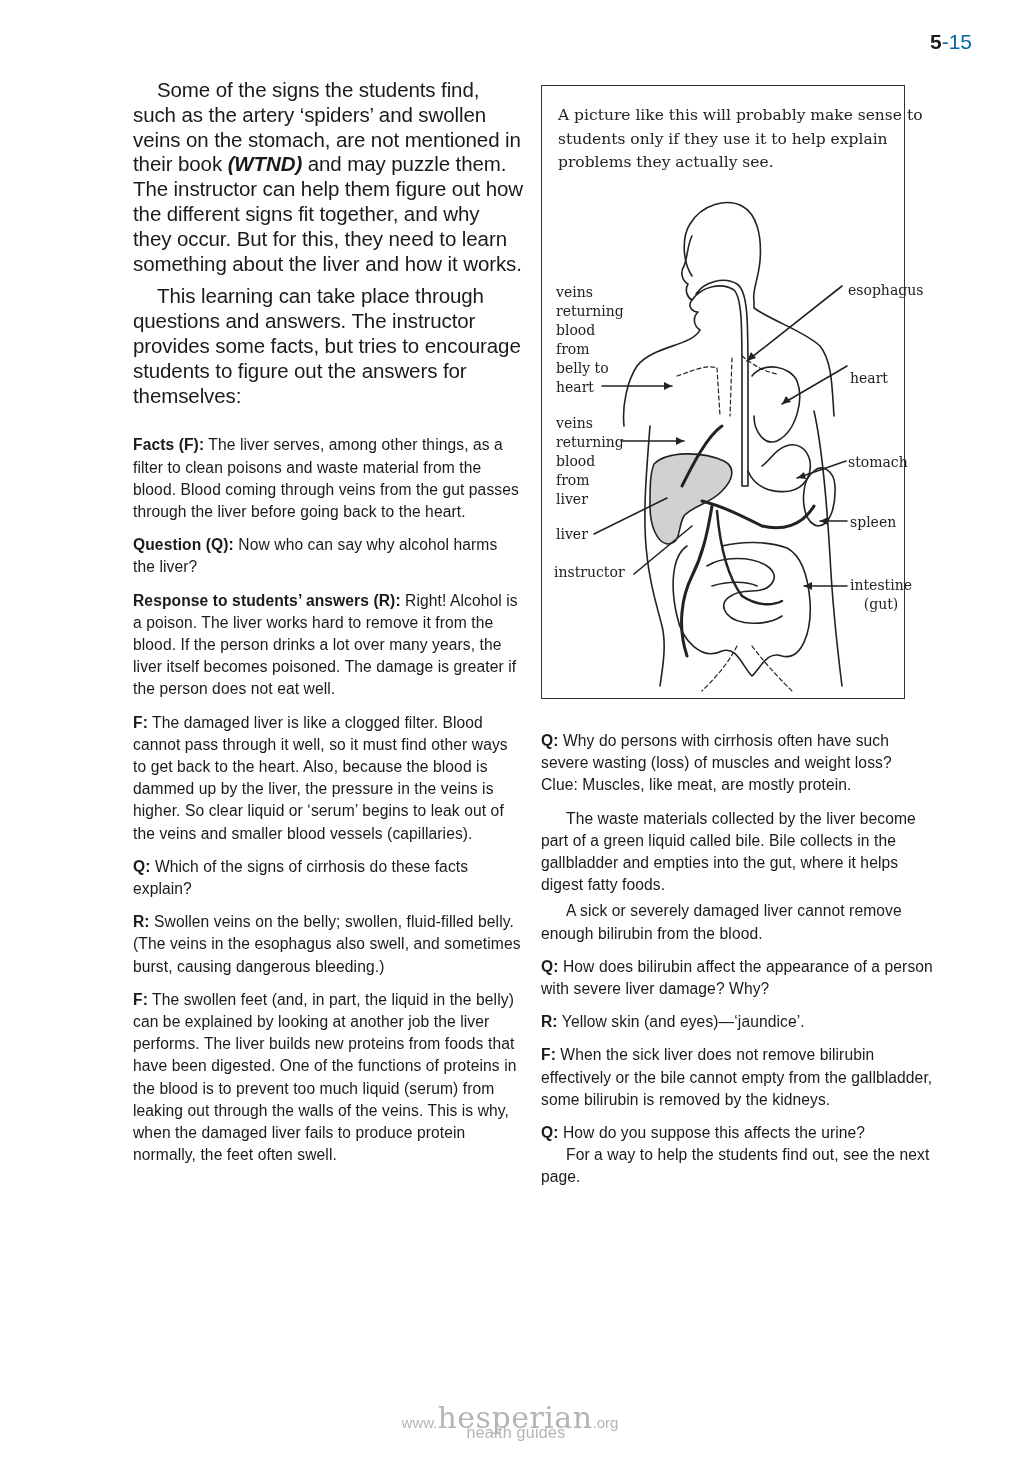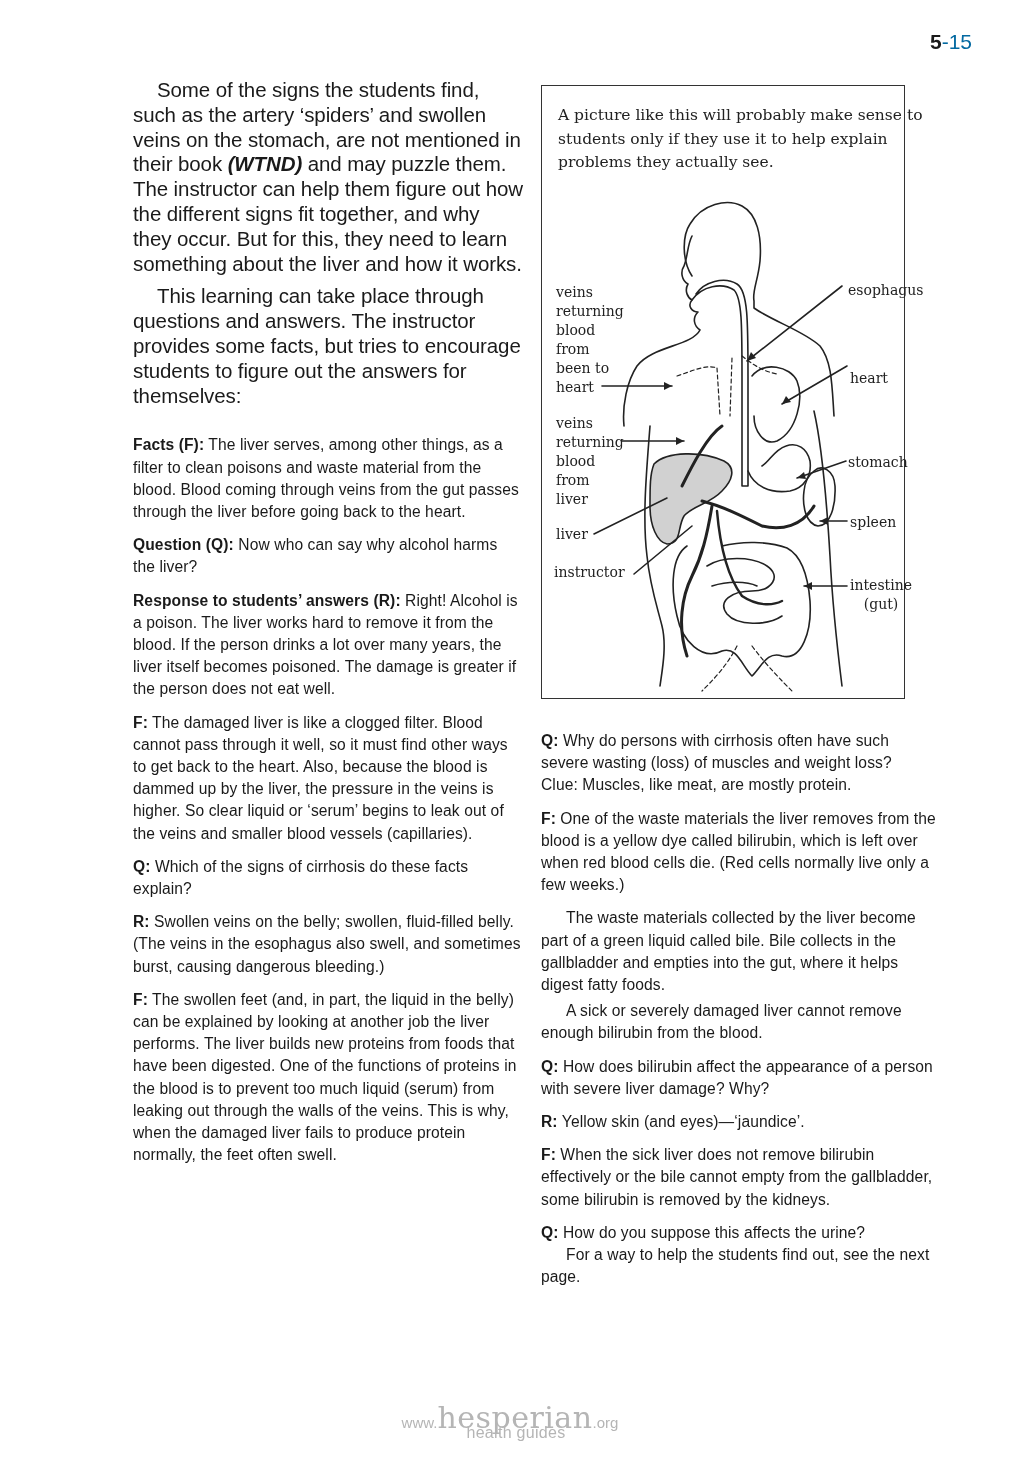--- a/index.html
+++ b/index.html
@@ -101,21 +101,21 @@
       <path d="M130,300 l-8,-4 l0,8 z"></path>
       <path d="M142,355 l-8,-4 l0,8 z"></path>
     </g>
   </svg>
 
   <div class="lbl" style="left:14px; top:197px;">
     <div>veins</div>
     <div>returning</div>
     <div>blood</div>
     <div>from</div>
-    <div>been to</div>
+    <div>belly to</div>
     <div>heart</div>
   </div>
   <div class="lbl" style="left:14px; top:328px;">
     <div>veins</div>
     <div>returning</div>
     <div>blood</div>
     <div>from</div>
     <div>liver</div>
   </div>
   <div class="lbl" style="left:14px; top:439px;">liver</div>
@@ -126,21 +126,20 @@
   <div class="lbl" style="left:308px; top:427px;">spleen</div>
   <div class="lbl" style="left:308px; top:490px; text-align:center;">
     <div>intestine</div>
     <div>(gut)</div>
   </div>
 </div>
 
 <div class="col-right">
   <p class="para tight"><b>Q:</b><span> Why do persons with cirrhosis often have such severe wasting (loss) of muscles and weight loss?</span></p>
   <p class="para">Clue: Muscles, like meat, are mostly protein.</p>
-  <p class="para"><b>F:</b><span> One of the waste materials the liver removes from the blood is a yellow dye called bilirubin, which is left over when red blood cells die. (Red cells normally live only a few weeks.)</span></p>
   <p class="para tight"><span class="indent"></span><span>The waste materials collected by the liver become part of a green liquid called bile. Bile collects in the gallbladder and empties into the gut, where it helps digest fatty foods.</span></p>
   <p class="para" style="margin-top:4px;"><span class="indent"></span><span>A sick or severely damaged liver cannot remove enough bilirubin from the blood.</span></p>
   <p class="para"><b>Q:</b><span> How does bilirubin affect the appearance of a person with severe liver damage? Why?</span></p>
   <p class="para"><b>R:</b><span> Yellow skin (and eyes)—‘jaundice’.</span></p>
   <p class="para"><b>F:</b><span> When the sick liver does not remove bilirubin effectively or the bile cannot empty from the gallbladder, some bilirubin is removed by the kidneys.</span></p>
   <p class="para tight"><b>Q:</b><span> How do you suppose this affects the urine?</span></p>
   <p class="para"><span class="indent"></span><span>For a way to help the students find out, see the next page.</span></p>
 </div>
 
 <div class="footer">

